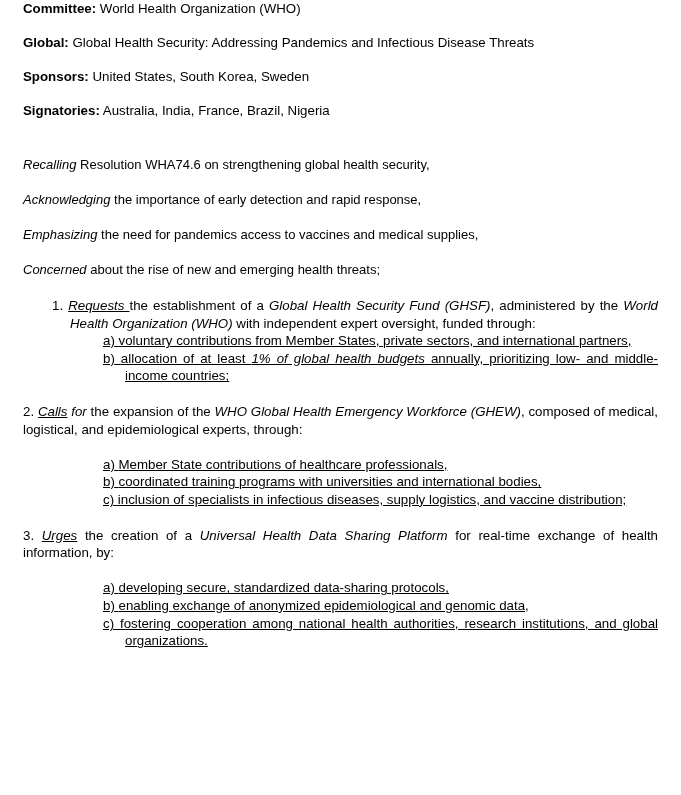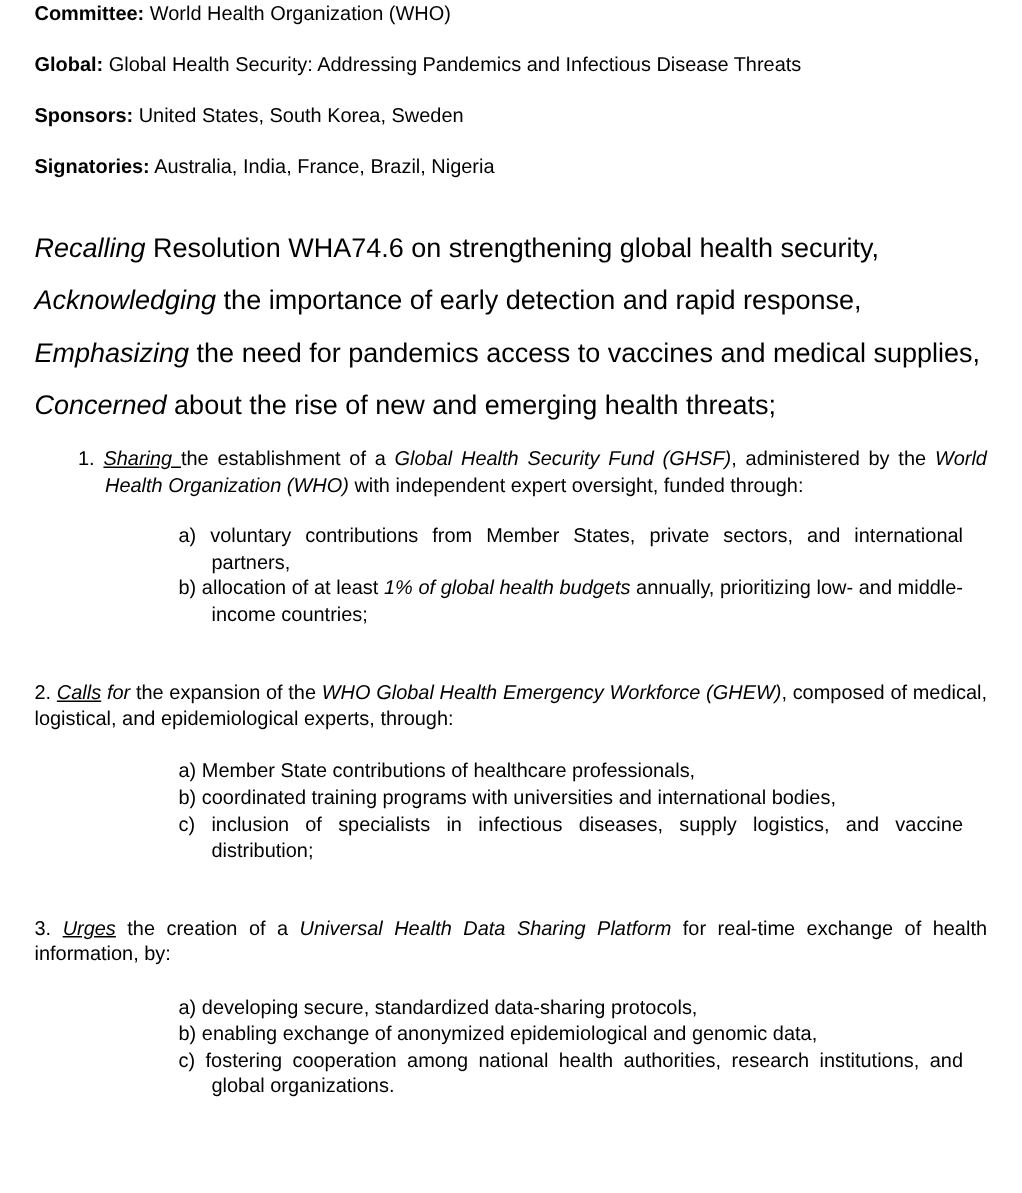--- a/index.html
+++ b/index.html
@@ -39,21 +39,21 @@
   }
   .header-line .val {
     font-weight: normal;
   }
 
   
   .preamble {
     margin-top: 38px;
   }
   .preamble-clause {
-    font-size: 18px;
+    font-size: 13px;
     line-height: 16px;
     margin-bottom: 19px;
     text-align: left;
   }
   .preamble-clause i {
     font-style: italic;
   }
 
   
   .operative {
@@ -84,22 +84,23 @@
   .op-verb {
     font-style: italic;
     text-decoration: underline;
   }
   .op-em {
     font-style: italic;
   }
 
   
   .sub-list {
-    margin: 16px;
+    margin: 0;
     padding: 0;
+    text-decoration: underline;
   }
   .sub-list.gap-before {
     margin-top: 17.6px;
   }
   .sub-item {
     font-size: 13.3px;
     line-height: 17.6px;
     text-align: justify;
     text-justify: inter-word;
     padding-left: 102px;
@@ -160,21 +161,21 @@
     <div class="preamble-clause">
       <i>Concerned</i><span> about the rise of new and emerging health threats;</span>
     </div>
 
   </div>
 
   <div class="operative">
 
     <div class="op-clause hanging">
       <span class="op-marker">1.</span>
-      <span class="op-verb">Sharing </span><span>the establishment of a </span><span class="op-em">Global Health Security Fund (GHSF)</span><span>, administered by the </span><span class="op-em">World Health Organization (WHO)</span><span> with independent expert oversight, funded through:</span>
+      <span class="op-verb">Requests </span><span>the establishment of a </span><span class="op-em">Global Health Security Fund (GHSF)</span><span>, administered by the </span><span class="op-em">World Health Organization (WHO)</span><span> with independent expert oversight, funded through:</span>
     </div>
 
     <div class="sub-list">
       <div class="sub-item">
         <span class="sub-marker">a)</span>
         <span>voluntary contributions from Member States, private sectors, and international partners,</span>
       </div>
       <div class="sub-item">
         <span class="sub-marker">b)</span>
         <span>allocation of at least </span><span class="op-em">1% of global health budgets</span><span> annually, prioritizing low- and middle-income countries;</span>

